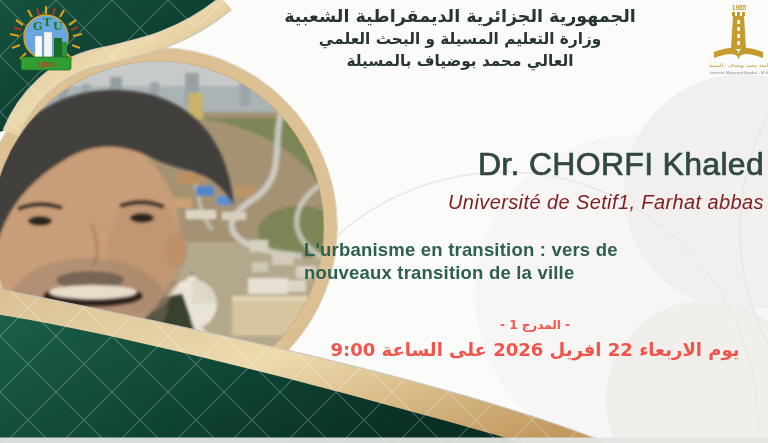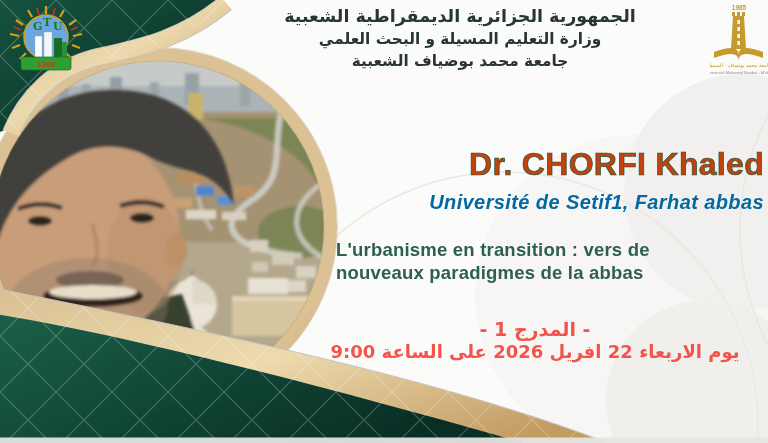--- a/index.html
+++ b/index.html
@@ -13,37 +13,37 @@
 
   .header-block {
     left:270px; top:5px; width:380px; text-align:center;
     direction:rtl; font-family:"DejaVu Sans", sans-serif; color:#27362f;
   }
   .header-line1 { font-size:17.5px; font-weight:700; line-height:23px; }
   .header-line  { font-size:15.3px; font-weight:700; line-height:22px; }
 
   .speaker-block { left:340px; top:146px; width:424px; text-align:right; }
   .speaker-name {
-    font-size:32px; font-weight:700; color:#c2410c; letter-spacing:0.3px;
+    font-size:32px; font-weight:400; color:#404040; letter-spacing:0.3px;
     -webkit-text-stroke:0.7px #1a573d;
   }
   .speaker-affiliation {
-    margin-top:8px; font-size:20px; font-style:italic; font-weight:700;
-    color:#0369a1; letter-spacing:0.4px;
-  }
-
-  .talk-block { left:336px; top:239px; width:400px; text-align:left; }
+    margin-top:8px; font-size:20px; font-style:italic; font-weight:400;
+    color:#7f1d1d; letter-spacing:0.4px;
+  }
+
+  .talk-block { left:304px; top:239px; width:400px; text-align:left; }
   .talk-line { font-size:18.5px; font-weight:700; color:#2d604d; line-height:22.5px; letter-spacing:0.2px; }
 
   .event-block {
     left:320px; top:318px; width:430px; text-align:center;
     direction:rtl; font-family:"DejaVu Sans", sans-serif; color:#f2544b;
   }
-  .event-venue { font-size:19px; font-weight:700; }
-  .event-datetime { margin-top:1px; font-size:18px; font-weight:700; }
+  .event-venue { font-size:12px; font-weight:700; }
+  .event-datetime { margin-top:7px; font-size:18px; font-weight:700; }
 
   .gtu-logo { left:6px; top:4px; width:80px; height:72px; }
   .univ-logo { left:710px; top:2px; width:58px; height:74px; }
 </style>
 </head>
 <body>
 
 <div class="poster">
 
   <svg class="decor" width="768" height="443" viewBox="0 0 768 443">
@@ -228,31 +228,31 @@
       <rect x="27.4" y="39" width="2.6" height="4" fill="#fdfbf5"></rect>
       <path d="M4,50 Q 28,41 28.5,52 Q 29,41 53,50 L53,56 Q 29,47 28.5,58 Q 28,47 4,56 Z" fill="#c59a2e"></path>
       <text x="29" y="65" font-size="5" fill="#b8952f" text-anchor="middle" font-family="DejaVu Sans, sans-serif">جامعة محمد بوضياف - المسيلة</text>
       <text x="29" y="71.5" font-size="3.9" fill="#8a8a8a" text-anchor="middle">Université Mohamed Boudiaf - M'sila</text>
     </svg>
   </div>
 
   <div class="abs header-block">
     <div class="header-line1">الجمهورية الجزائرية الديمقراطية الشعبية</div>
     <div class="header-line">وزارة التعليم المسيلة و البحث العلمي</div>
-    <div class="header-line">جامعة محمد بوضياف الشعبية</div>
+    <div class="header-line">العالي محمد بوضياف بالمسيلة</div>
   </div>
 
   <div class="abs speaker-block">
     <div class="speaker-name">Dr. CHORFI Khaled</div>
     <div class="speaker-affiliation">Université de Setif1, Farhat abbas</div>
   </div>
 
   <div class="abs talk-block">
     <div class="talk-line">L'urbanisme en transition : vers de</div>
-    <div class="talk-line">nouveaux paradigmes de la abbas</div>
+    <div class="talk-line">nouveaux transition de la ville</div>
   </div>
 
   <div class="abs event-block">
     <div class="event-venue">- المدرج 1 -</div>
     <div class="event-datetime">يوم الاربعاء 22 افريل 2026 على الساعة 9:00</div>
   </div>
 
 </div>
 
 </body></html>

